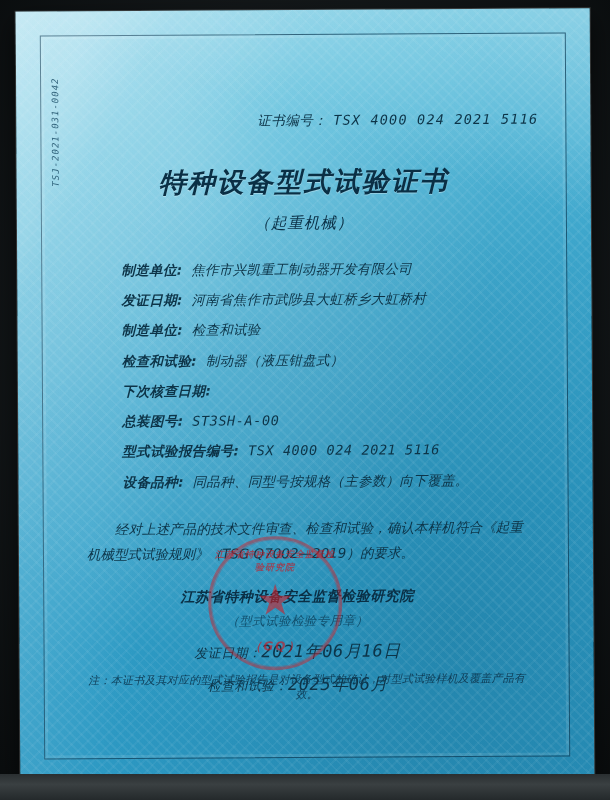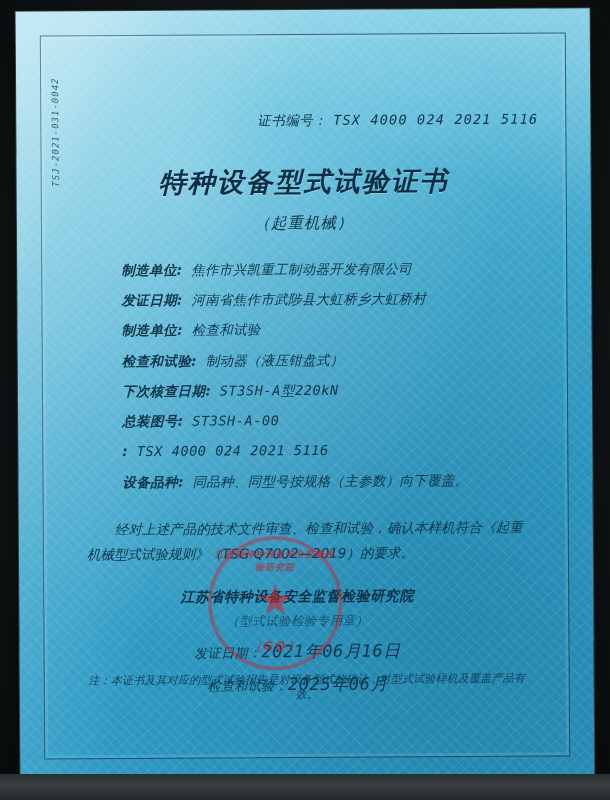--- a/index.html
+++ b/index.html
@@ -299,30 +299,30 @@
 
         <div class="field-row">
           <span class="field-label">检查和试验</span>
             <span class="field-colon">:</span>
           <span class="field-value">制动器（液压钳盘式）</span>
         </div>
 
         <div class="field-row">
           <span class="field-label">下次核查日期</span>
             <span class="field-colon">:</span>
-          <span class="field-value mono">ST3SH-A型220kN</span>
         </div>
 
         <div class="field-row">
           <span class="field-label">总装图号</span>
             <span class="field-colon">:</span>
           <span class="field-value mono">ST3SH-A-00</span>
         </div>
 
         <div class="field-row">
+          <span class="field-label">型式试验报告编号</span>
             <span class="field-colon">:</span>
           <span class="field-value mono">TSX 4000 024 2021 5116</span>
         </div>
 
         <div class="field-row">
           <span class="field-label">设备品种</span>
             <span class="field-colon">:</span>
           <span class="field-value">同品种、同型号按规格（主参数）向下覆盖。</span>
         </div>
 

